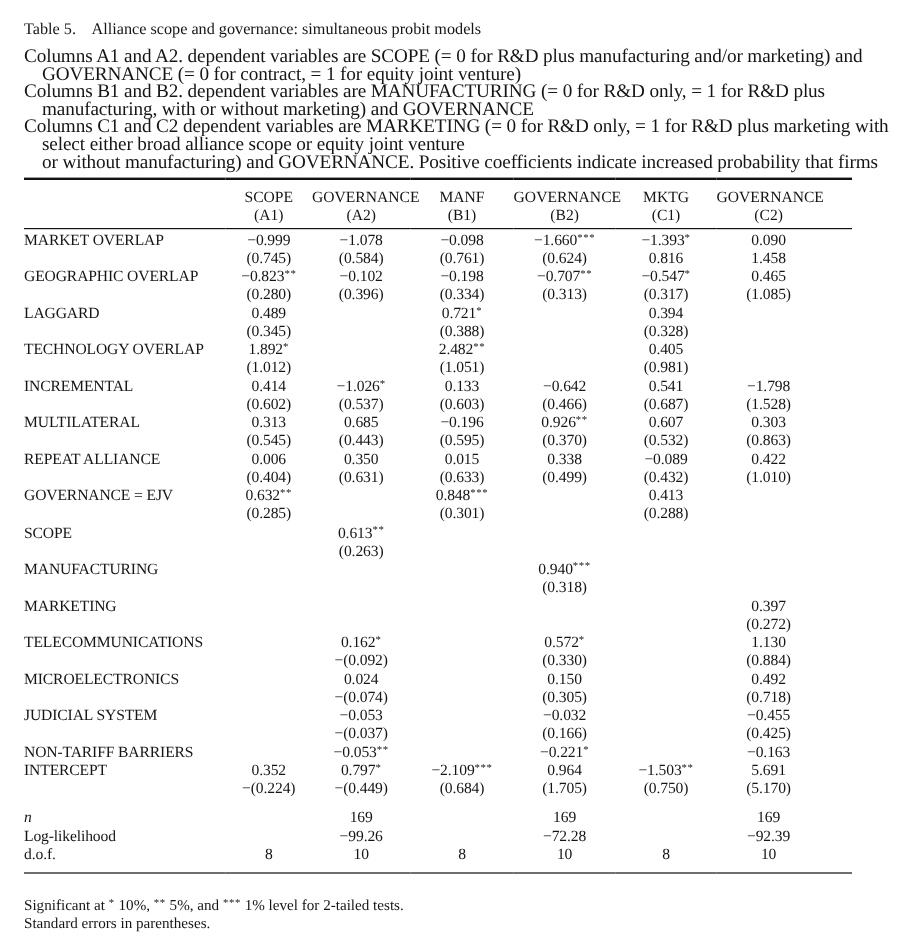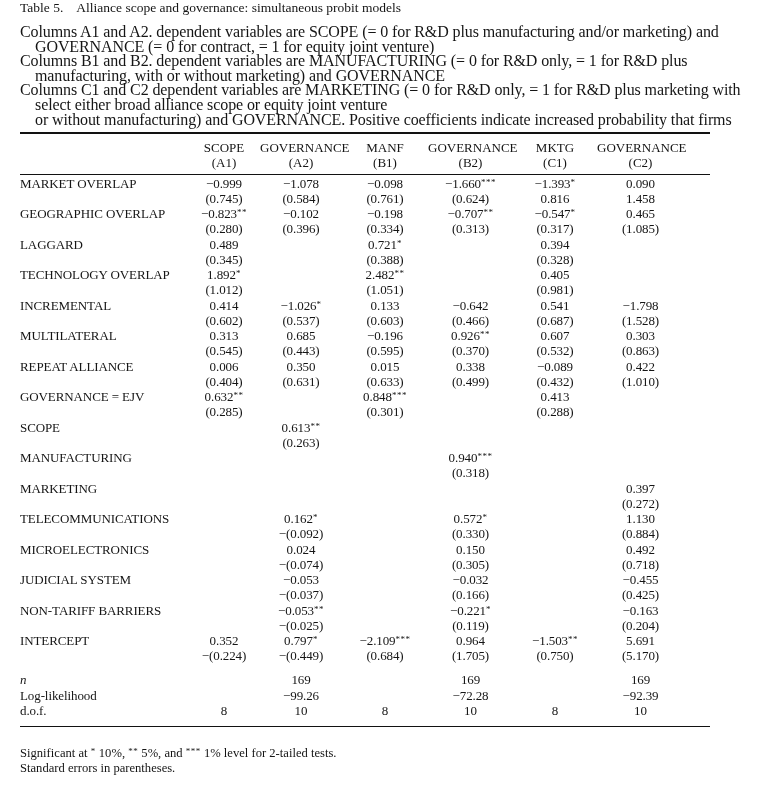--- a/index.html
+++ b/index.html
@@ -2,21 +2,21 @@
 <html><head>
 <meta charset="utf-8">
 <style>
   html, body { margin:0; padding:0; background:#ffffff; }
   body {
     width:762px; height:788px; overflow:hidden;
     color:#151515;
     font-family:"Liberation Serif", serif;
     -webkit-font-smoothing:antialiased;
   }
-  .page { padding:0 0 0 20px; width:742px; }
+  .page { padding:16px 0 0 20px; width:742px; }
 
   .title { margin:0 0 9px 0; font-size:13.5px; line-height:16px; white-space:nowrap; }
   .title .caption { margin-left:13px; }
 
   .notes p { margin:0; font-size:16px; line-height:14.6px; white-space:nowrap; letter-spacing:-0.1px; }
   .notes p.cont { padding-left:15px;font-family:Liberation Serif, serif; }
 
   table.coef {
     border-collapse:collapse; table-layout:fixed;
     width:690px; margin-top:5px;
@@ -368,29 +368,20 @@
         </tr>
         <tr class="coef-row">
           <td class="lbl">NON-TARIFF BARRIERS</td>
           <td class="num"></td>
           <td class="num">−0.053<sup class="stars">**</sup></td>
           <td class="num"></td>
           <td class="num">−0.221<sup class="stars">*</sup></td>
           <td class="num"></td>
           <td class="num">−0.163</td>
         </tr>
-        <tr class="se-row">
-          <td class="lbl"></td>
-          <td class="num"></td>
-          <td class="num">−(0.025)</td>
-          <td class="num"></td>
-          <td class="num">(0.119)</td>
-          <td class="num"></td>
-          <td class="num">(0.204)</td>
-        </tr>
         <tr class="coef-row">
           <td class="lbl">INTERCEPT</td>
           <td class="num">0.352</td>
           <td class="num">0.797<sup class="stars">*</sup></td>
           <td class="num">−2.109<sup class="stars">***</sup></td>
           <td class="num">0.964</td>
           <td class="num">−1.503<sup class="stars">**</sup></td>
           <td class="num">5.691</td>
         </tr>
         <tr class="se-row">

